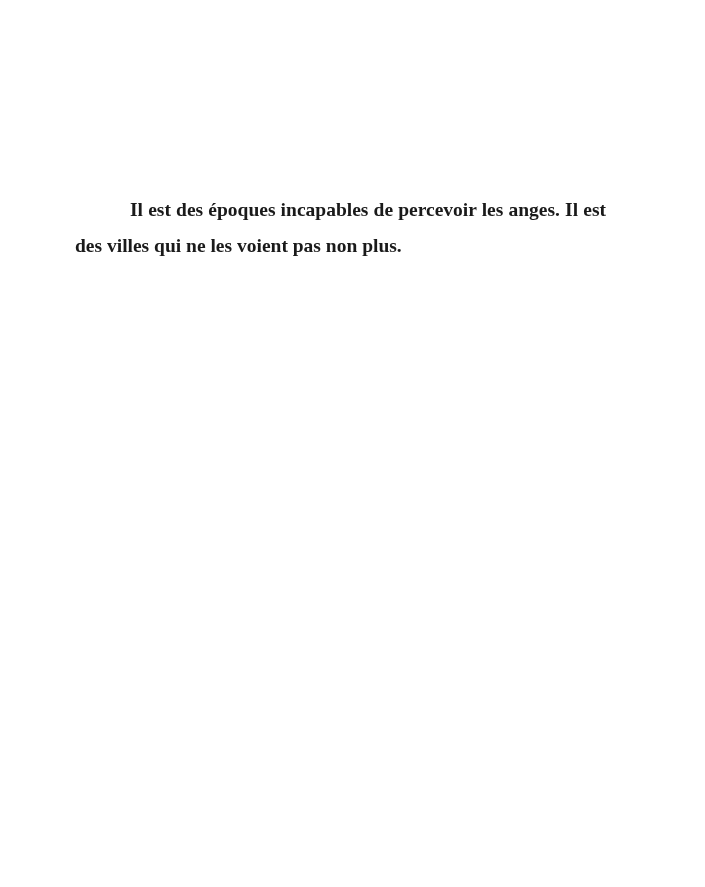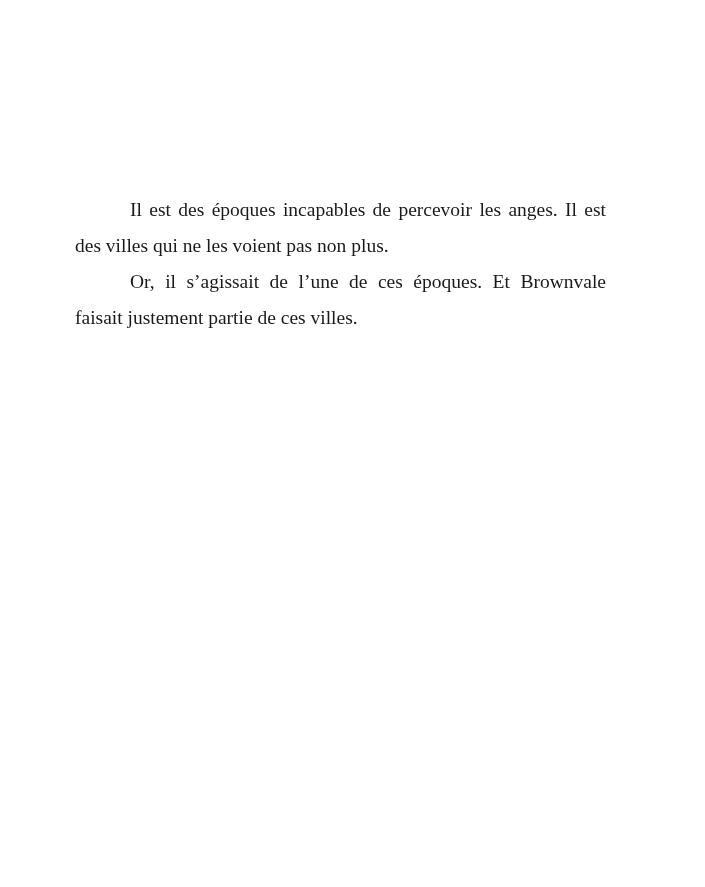--- a/index.html
+++ b/index.html
@@ -22,29 +22,29 @@
     }
     .text-block {
       position: absolute;
       left: 75px;
       top: 192px;
       width: 531px;
       font-family: "Liberation Serif", "DejaVu Serif", serif;
       font-size: 19.5px;
       line-height: 36px;
       color: #1a1a1a;
+      font-weight: bold;
     }
     .para {
       margin: 0;
       text-indent: 55px;
       text-align: justify;
       text-align-last: left;
     }
   </style>
 </head>
 <body>
 
 <div class="page">
   <div class="text-block">
     <p class="para">Il est des époques incapables de percevoir les anges. Il est des villes qui ne les voient pas non plus.</p>
-    <p class="para">Or, il s’agissait de l’une de ces époques. Et Brownvale faisait justement partie de ces villes.</p>
   </div>
 </div>
 
 </body></html>

